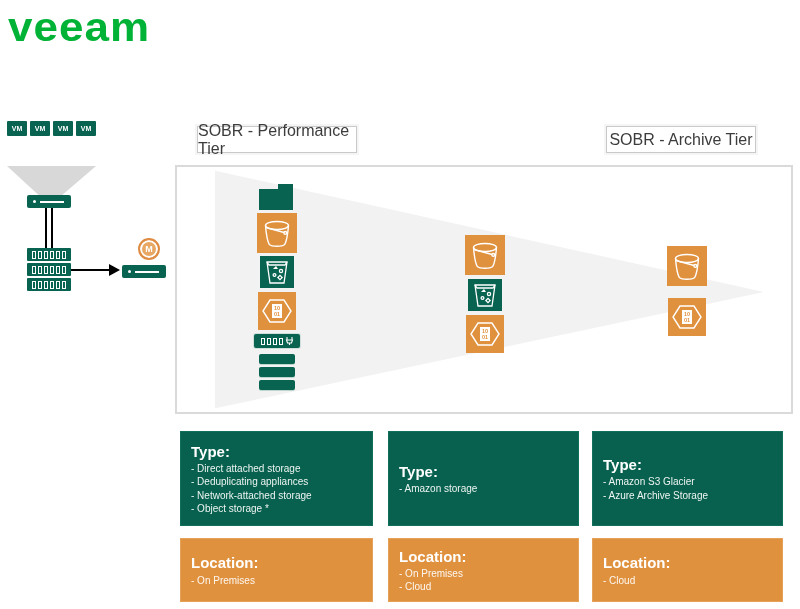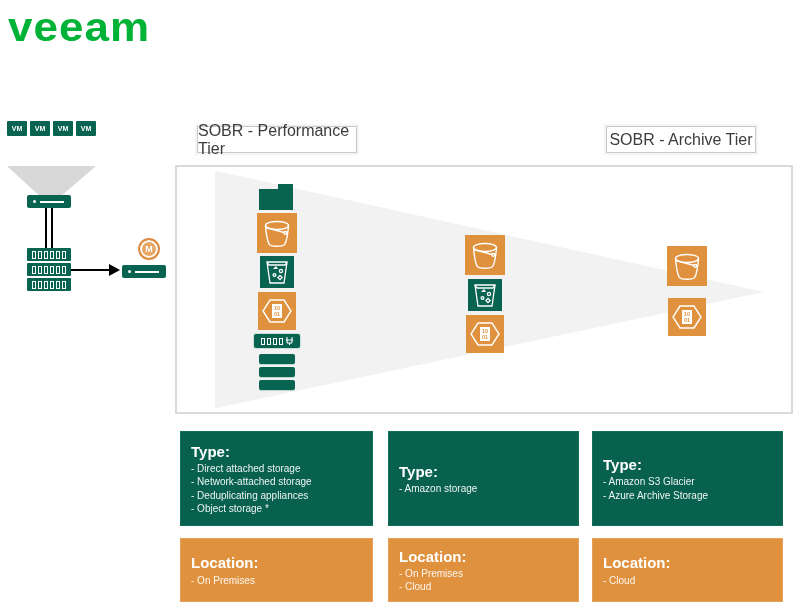--- a/index.html
+++ b/index.html
@@ -218,22 +218,22 @@
       <rect x="14" y="12" width="10" height="14" fill="#fff" stroke="none"></rect>
       <text x="16" y="18" font-size="5.5" fill="#e0913e" stroke="none" font-family="Liberation Sans, sans-serif" font-weight="bold" class="hexline1">10</text>
       <text x="16" y="24" font-size="5.5" fill="#e0913e" stroke="none" font-family="Liberation Sans, sans-serif" font-weight="bold" class="hexline2">01</text>
     </svg>
   </div>
 
   <div class="info-box info-green c1">
     <div class="box-title">Type:</div>
     <div>
         <div class="box-line">- Direct attached storage</div>
+        <div class="box-line">- Deduplicating appliances</div>
         <div class="box-line">- Network-attached storage</div>
-        <div class="box-line">- Deduplicating appliances</div>
         <div class="box-line">- Object storage *</div>
       </div>
   </div>
   <div class="info-box info-green c2">
     <div class="box-title">Type:</div>
     <div>
         <div class="box-line">- Amazon storage</div>
       </div>
   </div>
   <div class="info-box info-green c3">

